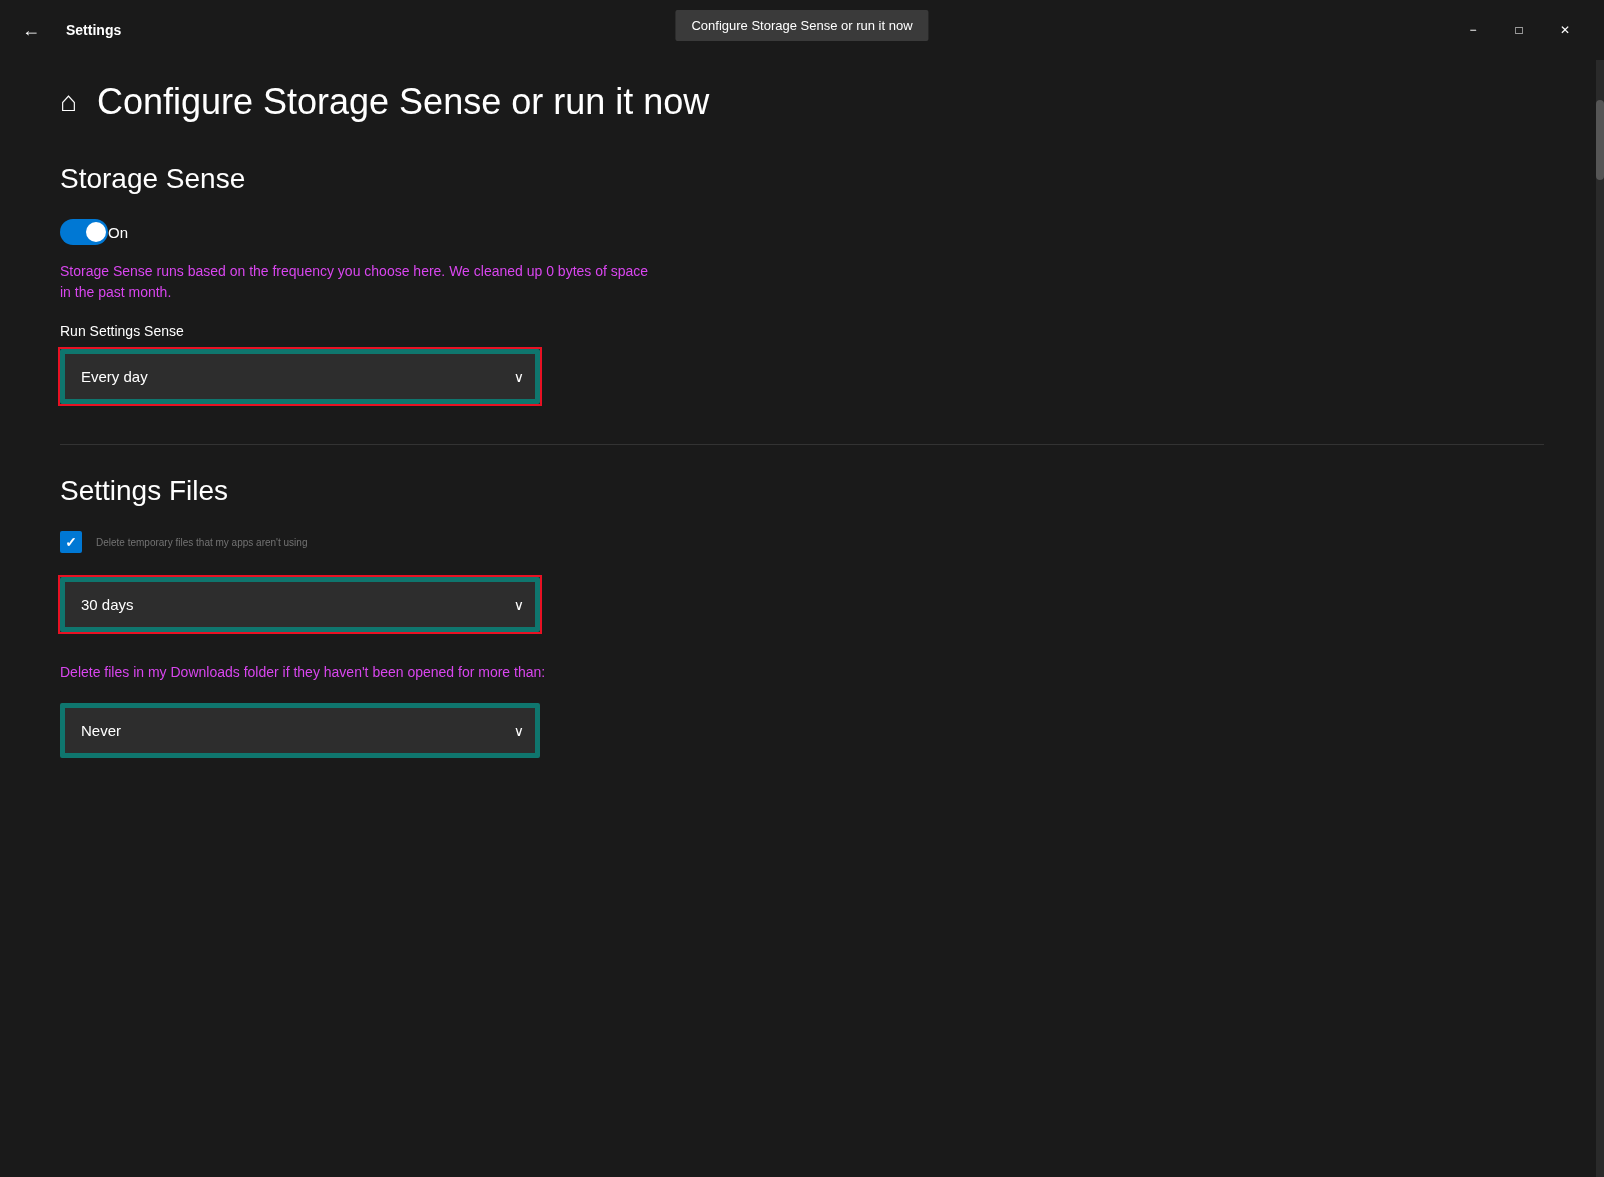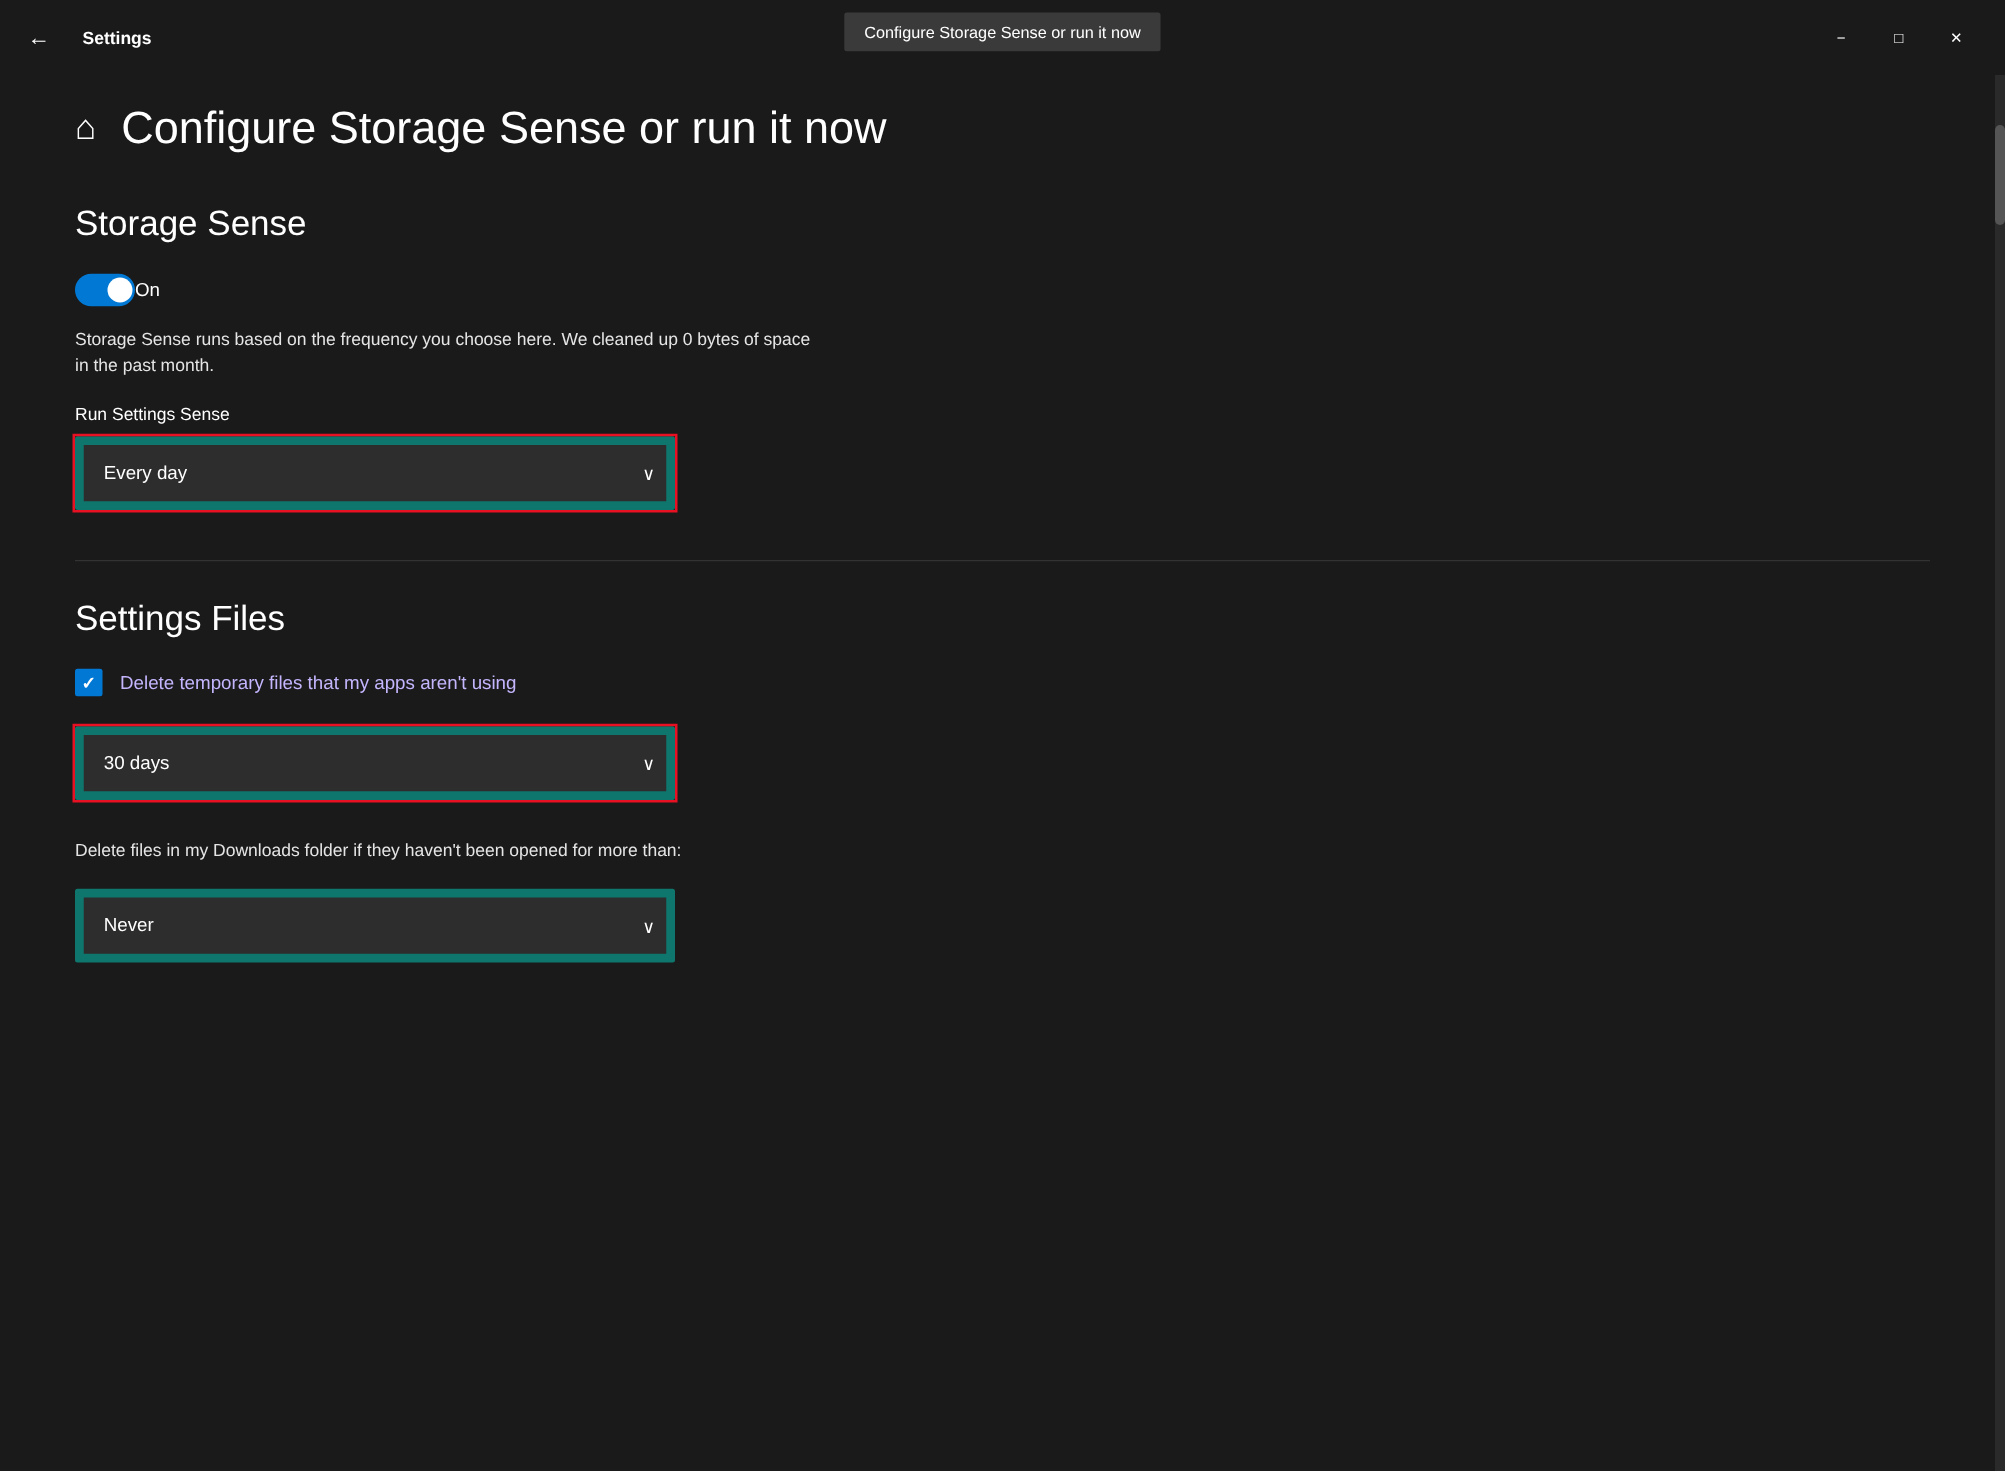--- a/index.html
+++ b/index.html
@@ -167,21 +167,21 @@
       transition: 0.2s;
     }
 
     .toggle-label {
       font-size: 15px;
       color: #ffffff;
     }
 
     .description-text {
       font-size: 14px;
-      color: #e5e5e5;
+      color: #d946ef;
       line-height: 1.5;
       margin-bottom: 20px;
       max-width: 600px;
     }
 
     .field-label {
       font-size: 14px;
       color: #ffffff;
       margin-bottom: 10px;
     }
@@ -194,21 +194,21 @@
     }
 
     .dropdown-container.highlighted {
       outline: 2px solid #e81123;
       outline-offset: 0px;
     }
 
     .dropdown-select {
       width: 100%;
       background-color: #2d2d2d;
-      border: 7px solid #0f766e;
+      border: 5px solid #0f766e;
       color: #ffffff;
       padding: 14px 16px;
       font-size: 15px;
       appearance: none;
       -webkit-appearance: none;
       cursor: pointer;
       border-radius: 2px;
     }
 
     .dropdown-arrow {
@@ -249,22 +249,22 @@
       border-radius: 2px;
     }
 
     .checkbox-custom .checkmark {
       color: #ffffff;
       font-size: 14px;
       font-weight: bold;
     }
 
     .checkbox-label {
-      font-size: 15px;
-      color: #c4b5fd;
+      font-size: 10px;
+      color: #737373;
     }
 
     
     .scrollbar {
       position: absolute;
       right: 0;
       top: 60px;
       width: 8px;
       height: 1117px;
       background-color: #2a2a2a;

